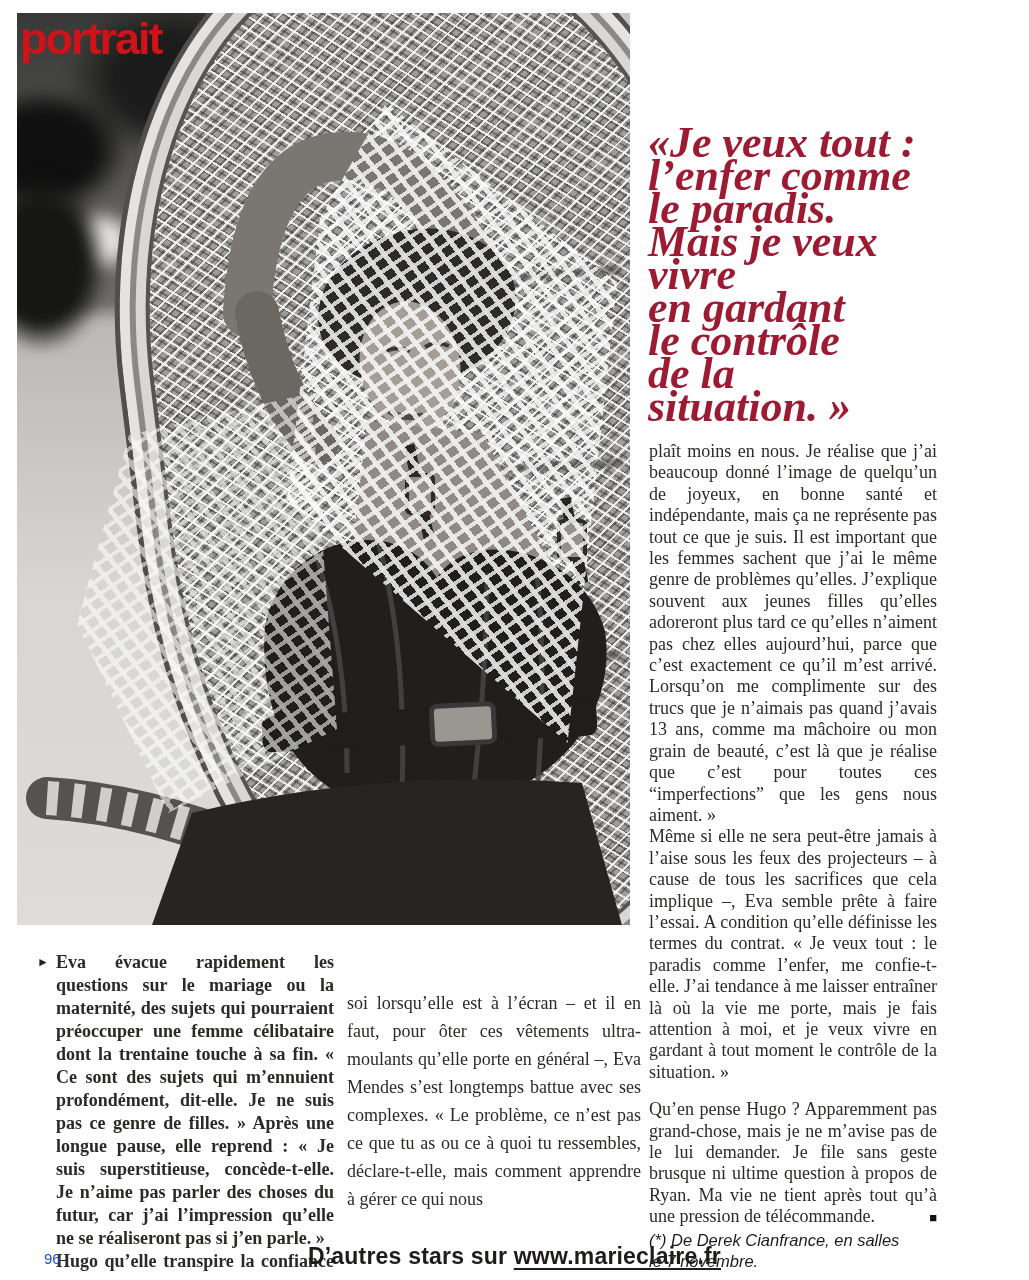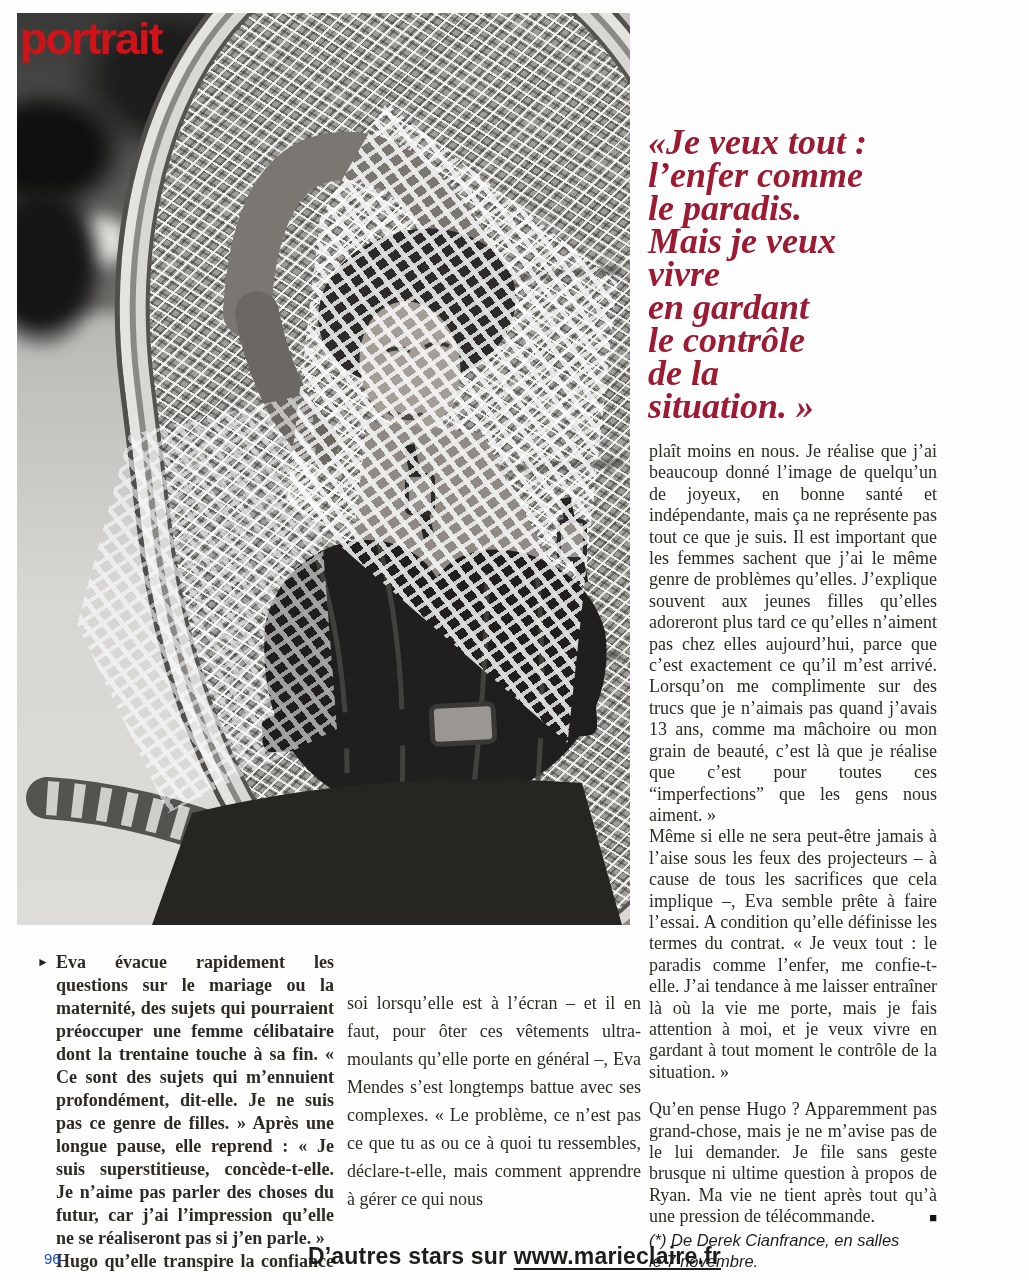--- a/index.html
+++ b/index.html
@@ -77,21 +77,21 @@
   .section-title {
     position:absolute; left:20px; top:16px;
     font-family:"Liberation Sans", sans-serif;
     font-weight:800; font-size:45px; line-height:1; letter-spacing:-2px;
     color:#cf1318; text-transform:lowercase;text-align:center;
   }
   .pull-quote {
     position:absolute; left:648px; top:126px; width:378px;
     font-family:"Liberation Serif", serif;
     font-style:italic; font-weight:700;
-    font-size:36px; line-height:33px; letter-spacing:0px;
+    font-size:44px; line-height:33px; letter-spacing:0px;
     color:#9c1b33; white-space:pre-line;
   }
   
   .col { position:absolute; color:#2c2a26; font-size:18px; line-height:21.8px; text-align:justify; }
   .col p { text-align:justify; }
   .col-left   { left:37px;  top:951px; width:297px; line-height:23px; }
   .col-middle { left:347px; top:989px; width:294px; line-height:28px; }
   .col-right  { left:649px; top:441px; width:288px; line-height:21.4px; }
   .lead-para { padding-left:19px;font-weight:bold; }
   .marker { display:inline-block; margin-left:-19px; width:19px; font-size:12px; vertical-align:2px; color:#222; }

